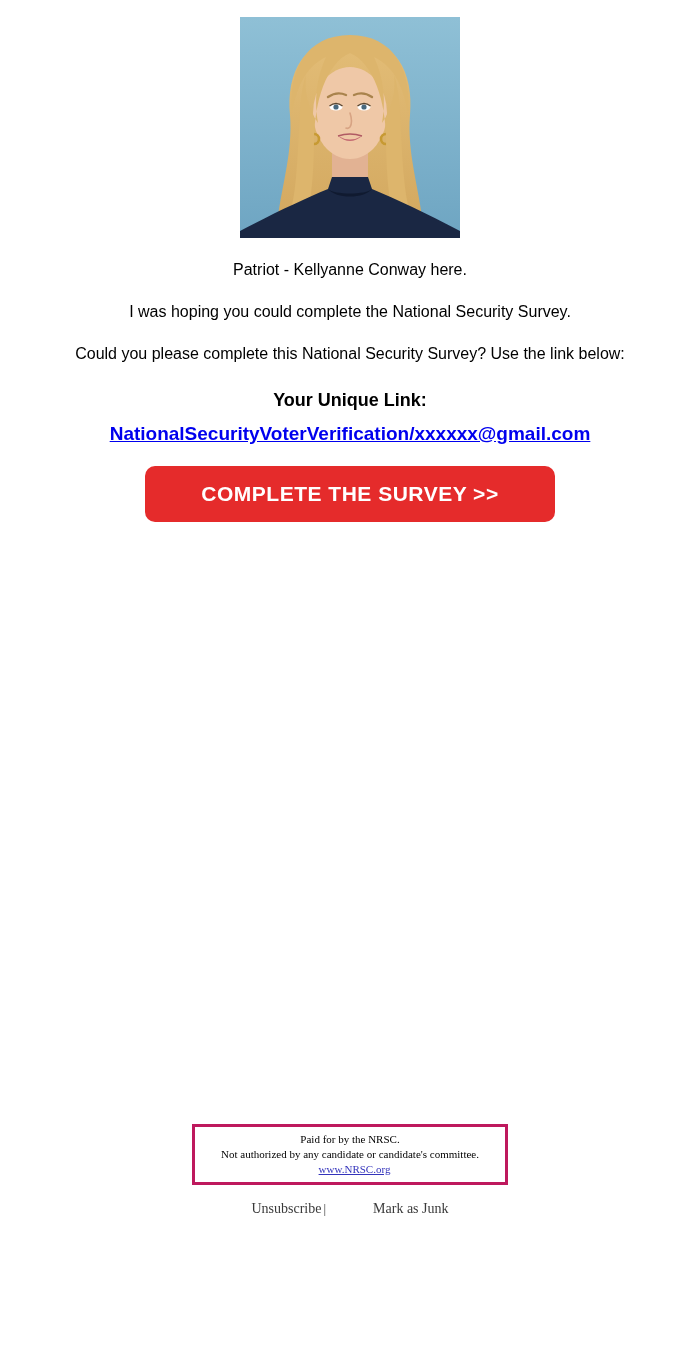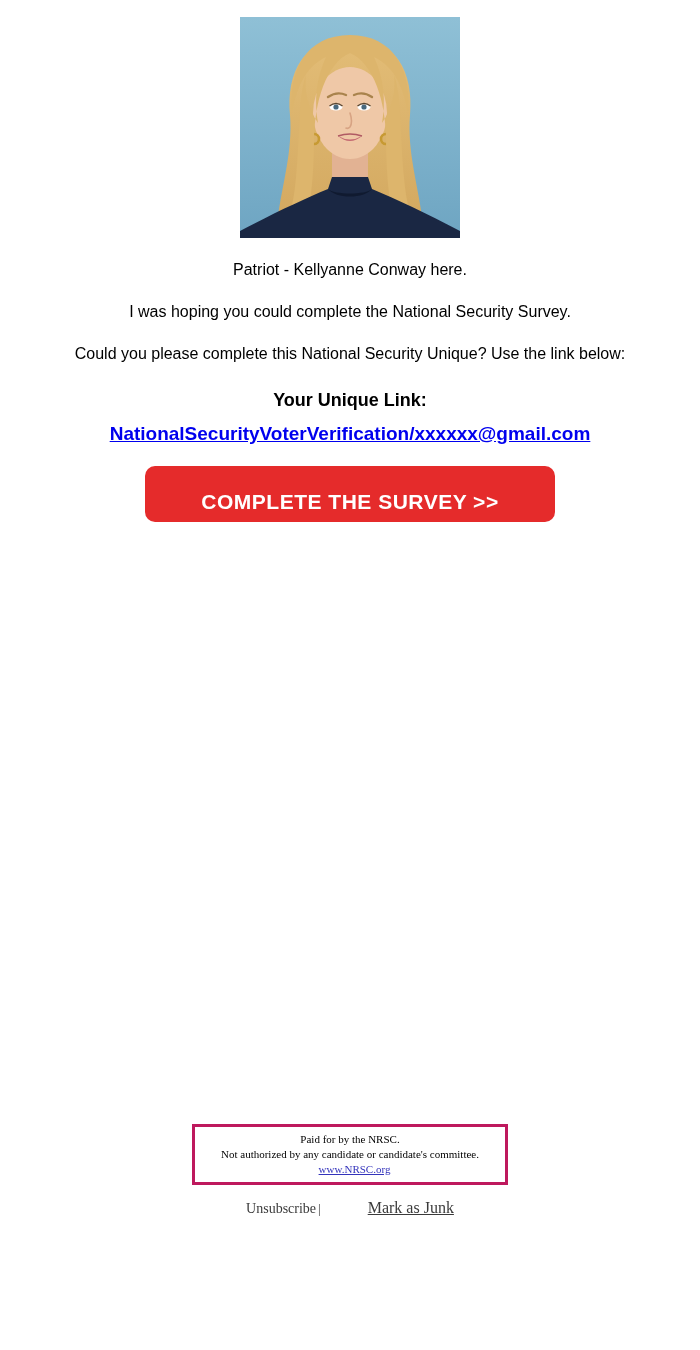--- a/index.html
+++ b/index.html
@@ -68,21 +68,21 @@
     border:none;
     border-radius:10px;
     color:var(--cta-text);
     font-family:"Liberation Sans","DejaVu Sans",sans-serif;
     font-size:21px;
     font-weight:bold;
     line-height:56px;
     text-align:center;
     letter-spacing:0.5px;
     cursor:pointer;
-    padding:8px;
+    padding:0;
   }
   .disclaimer-box{
     margin:602px auto 0 auto;
     width:fit-content;
     border:3px solid #be185d;
     padding:5px 26px;
     font-family:"Liberation Serif","DejaVu Serif",serif;
     font-size:11px;
     line-height:15px;
     color:var(--body-text);
@@ -105,23 +105,22 @@
     text-decoration:none;
     cursor:pointer;
     text-align:right;
   }
   .footer-sep{
     font-size:13px;
     color:var(--footer-text);
     margin:0 2px;
   }
   .junk-link{
-    font-size:16px;
+    font-size:14px;
     color:var(--footer-text);
-    text-decoration:underline;
     cursor:pointer;
     margin-left:45px;
   }
 </style>
 </head>
 <body>
 
 <div class="email">
 
   <div class="photo-wrap">
@@ -167,21 +166,21 @@
       <path d="M0 221 L0 214 C 34 196 64 182 88 172 L 92 160 L 128 160 L 132 172 C 156 182 186 196 220 214 L 220 221 Z" fill="#1a2743"></path>
       <path d="M88 172 C 96 182 124 182 132 172 C 126 178 94 178 88 172 Z" fill="#101a30"></path>
     </svg>
   </div>
 
   <p class="body-line greeting">Patriot - Kellyanne Conway here.</p>
 
 
   <p class="body-line">I was hoping you could complete the National Security Survey.</p>
 
-  <p class="body-line">Could you please complete this National Security Unique? Use the link below:</p>
+  <p class="body-line">Could you please complete this National Security Survey? Use the link below:</p>
 
   <div class="unique-link-block">
     <div class="unique-link-label">Your Unique Link:</div>
     <a class="unique-link">NationalSecurityVoterVerification/xxxxxx@gmail.com</a>
   </div>
 
   <button class="cta-button">COMPLETE THE SURVEY &gt;&gt;</button>
 
   <div class="disclaimer-box">
     <div class="line">Paid for by the NRSC.</div>

